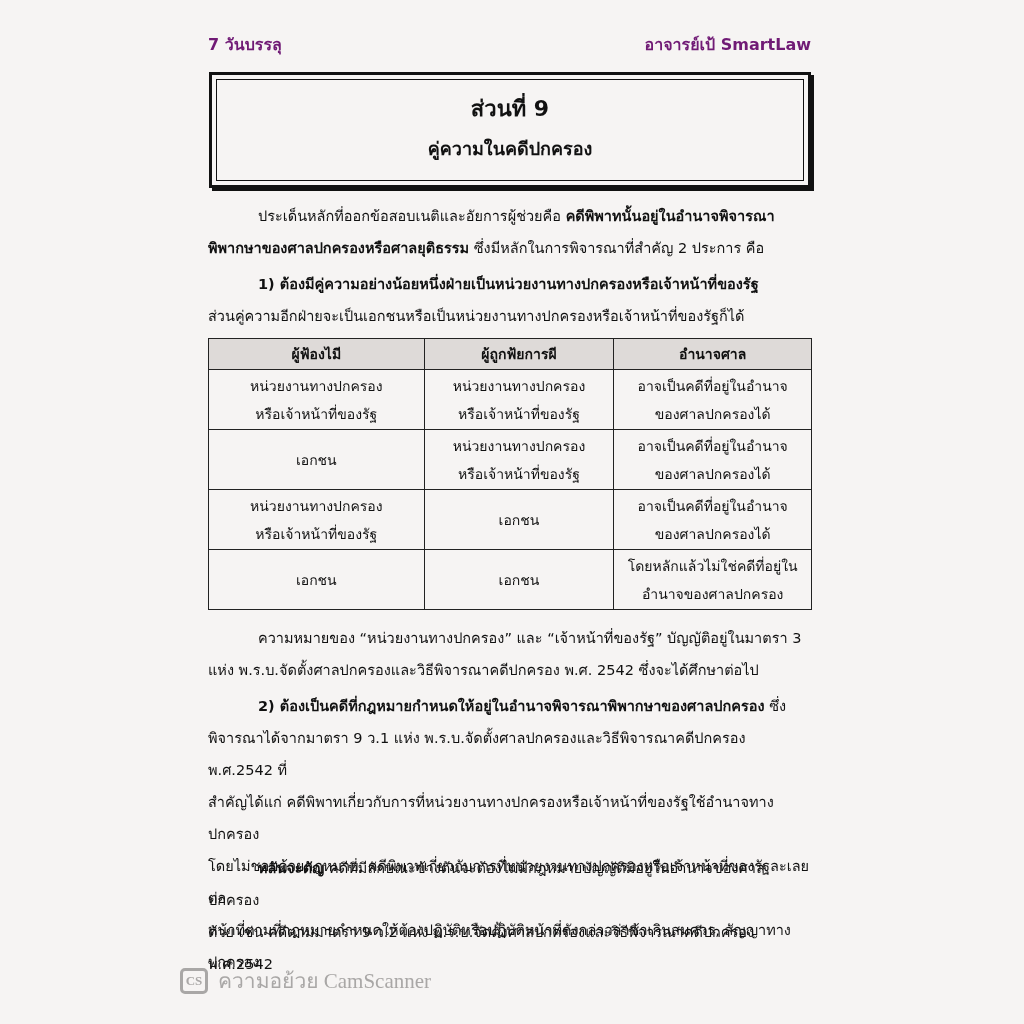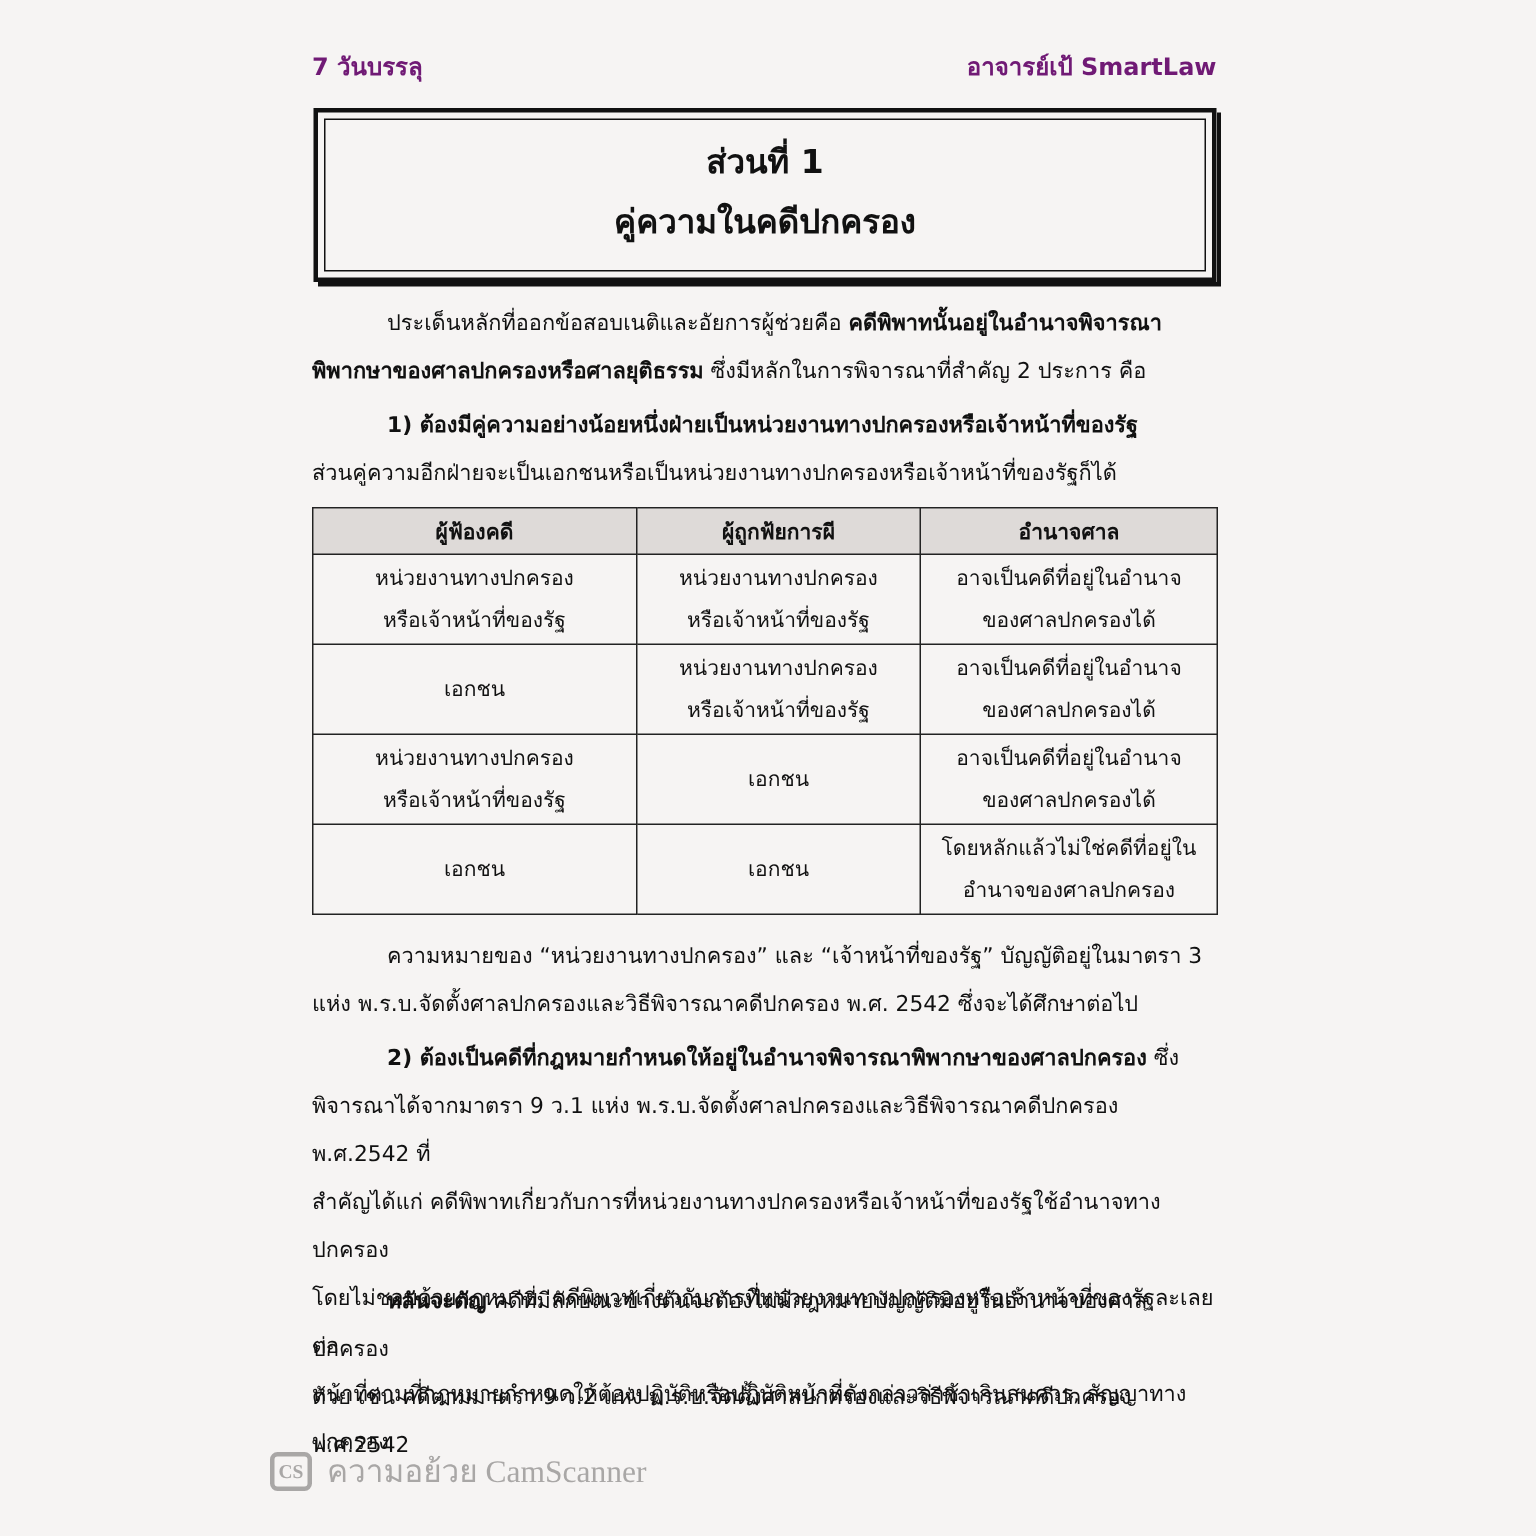--- a/index.html
+++ b/index.html
@@ -20,21 +20,21 @@
     position: absolute; left: 209px; top: 72px; width: 602px; height: 116px;
     border: 3px solid #111; box-sizing: border-box;
     box-shadow: 3px 3px 0 #111;
   }
   .title-box .inner {
     position: absolute; left: 4px; top: 4px; right: 4px; bottom: 4px;
     border: 1.5px solid #111;
     display: flex; flex-direction: column; align-items: center; justify-content: center;
   }
   .title-line1 { font-size: 22px; font-weight: bold; line-height: 34px; }
-  .title-line2 { font-size: 22px; font-weight: bold; line-height: 38px; margin-top: 4px; }
+  .title-line2 { font-size: 18px; font-weight: bold; line-height: 38px; margin-top: 4px; }
 
   .para { position: absolute; left: 208px; width: 604px; font-size: 14.5px; line-height: 32px; }
   .para .indent { display: inline-block; width: 50px; }
   .para b { font-weight: bold; }
 
   table.cases {
     position: absolute; left: 208px; top: 338px; width: 604px;
     border-collapse: collapse; font-size: 14px;
   }
   table.cases th, table.cases td {
@@ -63,21 +63,21 @@
 
 <div class="page">
 
   <div class="running-head">
     <span>7 วันบรรลุ</span>
     <span>อาจารย์เป้ SmartLaw</span>
   </div>
 
   <div class="title-box">
     <div class="inner">
-      <div class="title-line1">ส่วนที่ 1</div>
+      <div class="title-line1">ส่วนที่ 9</div>
       <div class="title-line2">คู่ความในคดีปกครอง</div>
     </div>
   </div>
 
   <div class="para" style="top:200px;">
     <span class="indent"></span><span>ประเด็นหลักที่ออกข้อสอบเนติและอัยการผู้ช่วยคือ </span><b>คดีพิพาทนั้นอยู่ในอำนาจพิจารณา</b><br>
     <b>พิพากษาของศาลปกครองหรือศาลยุติธรรม</b><span> ซึ่งมีหลักในการพิจารณาที่สำคัญ 2 ประการ คือ</span>
   </div>
 
   <div class="para" style="top:268px;">
@@ -86,21 +86,21 @@
   </div>
 
   <table class="cases">
     <colgroup>
         <col class="c1">
         <col class="c2">
         <col class="c3">
       </colgroup>
     <thead>
       <tr>
-        <th>ผู้ฟ้องคดี</th>
+        <th>ผู้ฟ้องไมี</th>
         <th>ผู้ถูกฟ้ยการผี</th>
         <th>อำนาจศาล</th>
       </tr>
     </thead>
     <tbody>
       <tr>
         <td><span>หน่วยงานทางปกครอง</span><br><span>หรือเจ้าหน้าที่ของรัฐ</span></td>
         <td><span>หน่วยงานทางปกครอง</span><br><span>หรือเจ้าหน้าที่ของรัฐ</span></td>
         <td><span>อาจเป็นคดีที่อยู่ในอำนาจ</span><br><span>ของศาลปกครองได้</span></td>
       </tr>

